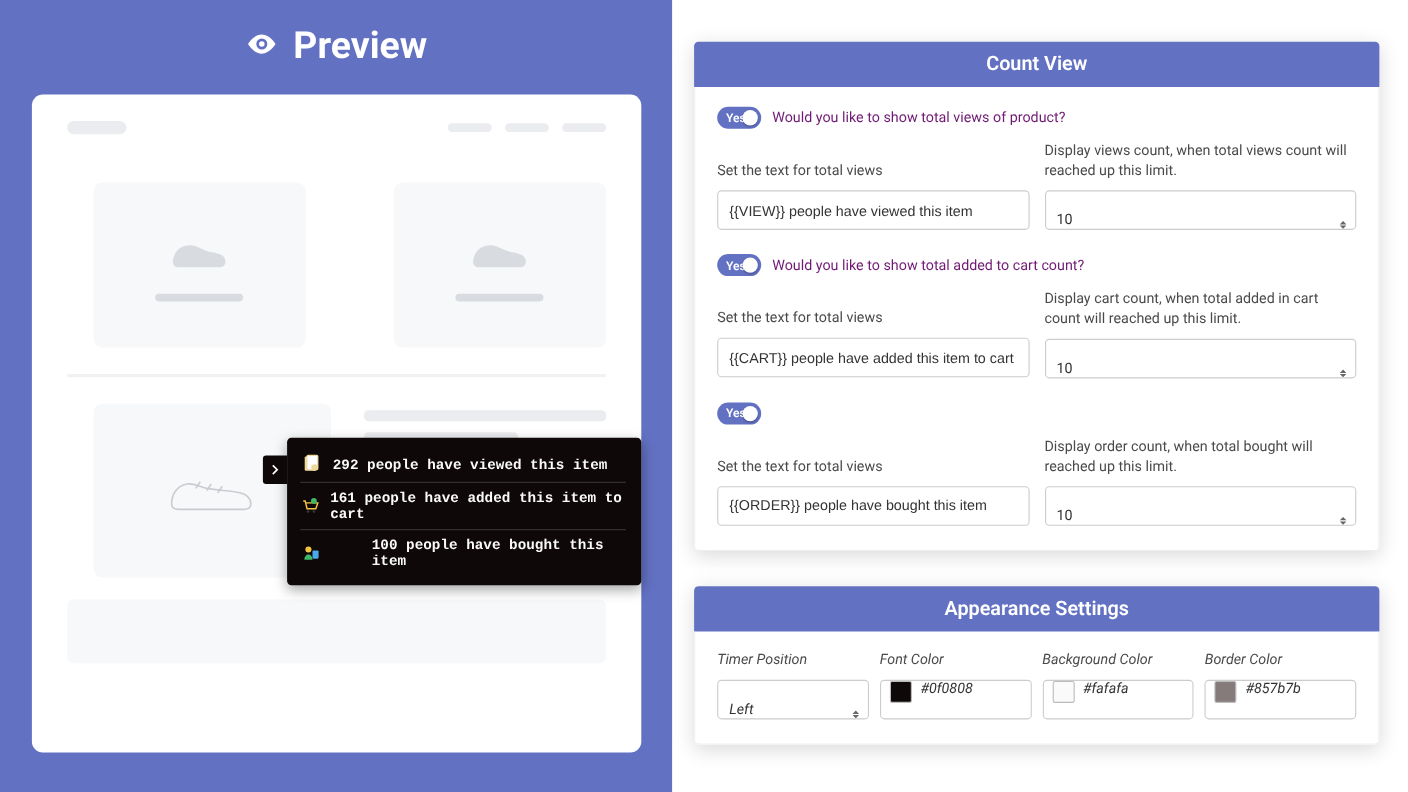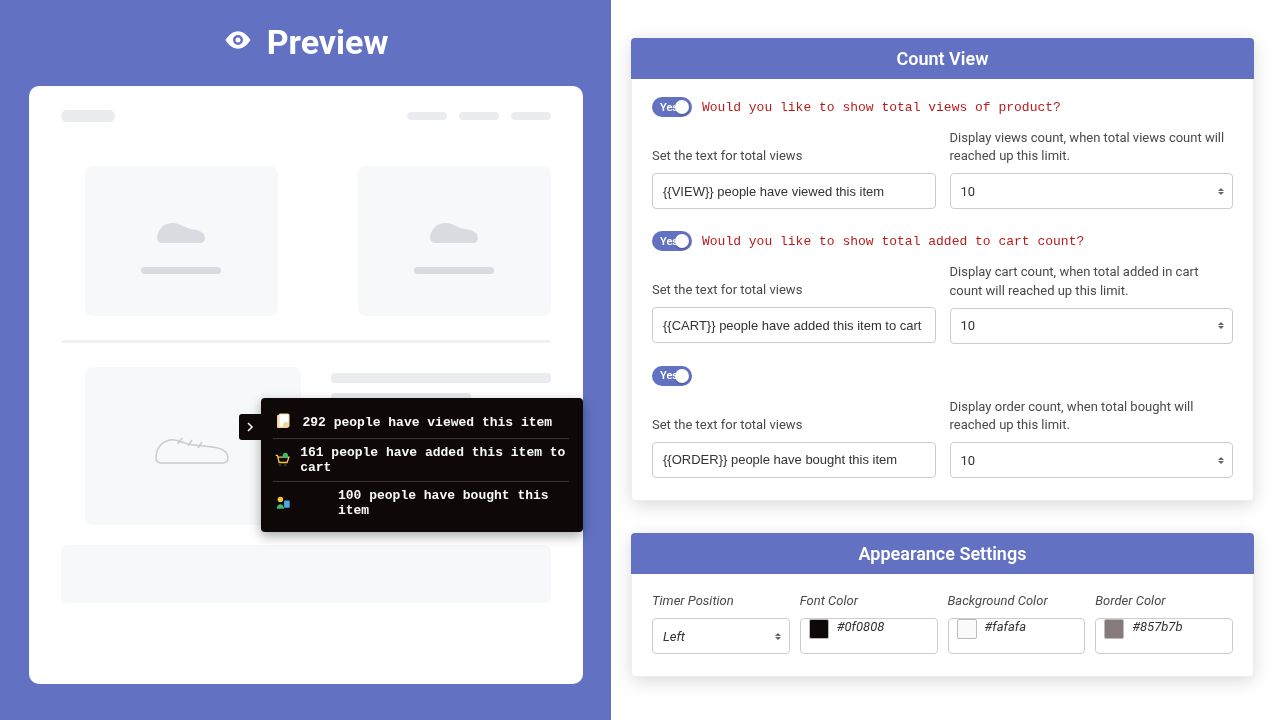--- a/index.html
+++ b/index.html
@@ -168,21 +168,21 @@
 }
 .toggle .knob {
   width: 14px;
   height: 14px;
   background: #fff;
   border-radius: 50%;
   position: absolute;
   right: 3px;
   box-shadow: 0 1px 2px rgba(0,0,0,0.3);
 }
-.toggle-label { font-size: 13px; color: #b91c1c; font-family: Liberation Mono, monospace; }
+.toggle-label { font-size: 13px; color: #701a75; }
 .two-col {
   display: flex;
   gap: 14px;
   margin-bottom: 22px;
 }
 .two-col > div { flex: 1; }
 .field-label { font-size: 13px; color: #4a4a4a; margin-bottom: 8px; line-height: 1.4; min-height: 36px; display: flex; align-items: flex-end; }
 .field-label.single { min-height: auto; }
 .text-input, .num-input, .select {
   width: 100%;
@@ -190,21 +190,21 @@
   border-radius: 4px;
   height: 36px;
   padding: 0 10px;
   font-size: 13px;
   color: #333;
   background: #fff;
 }
 .num-input, .select {
   position: relative;
   display: flex;
-  align-items: center;
+  align-items: flex-end;
 }
 .num-input .spinner, .select .caret {
   position: absolute;
   right: 8px;
   display: flex;
   flex-direction: column;
   gap: 1px;
 }
 .num-input .spinner span, .select .caret span {
   width: 0; height: 0;

